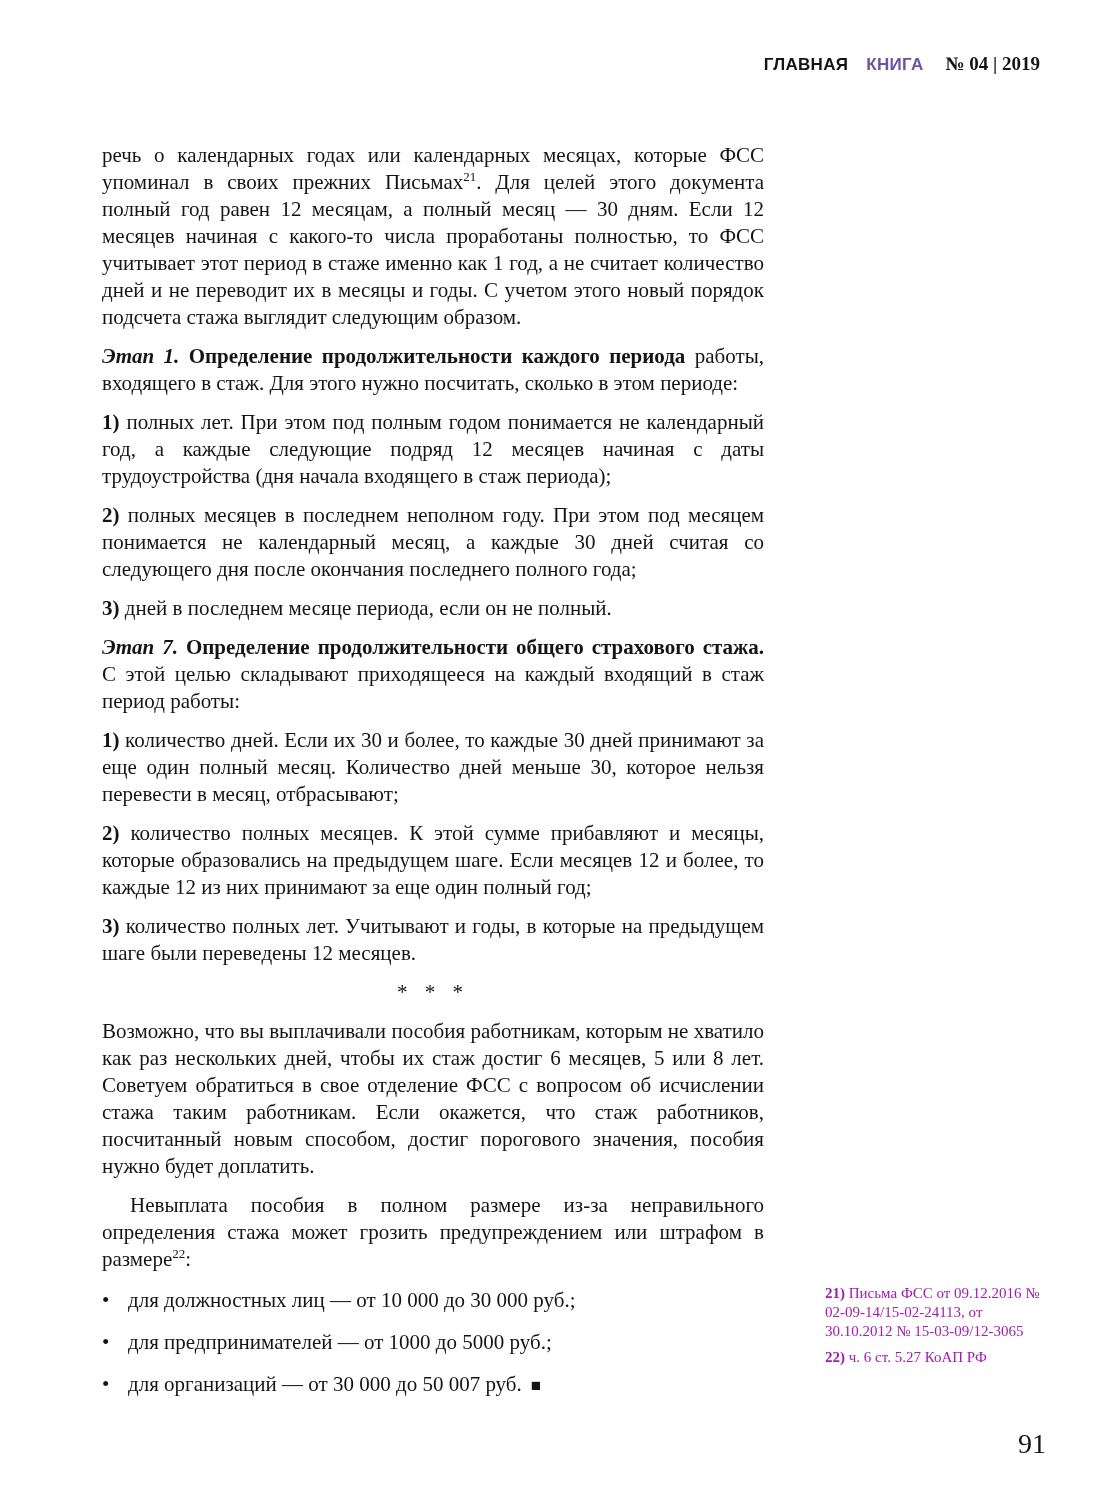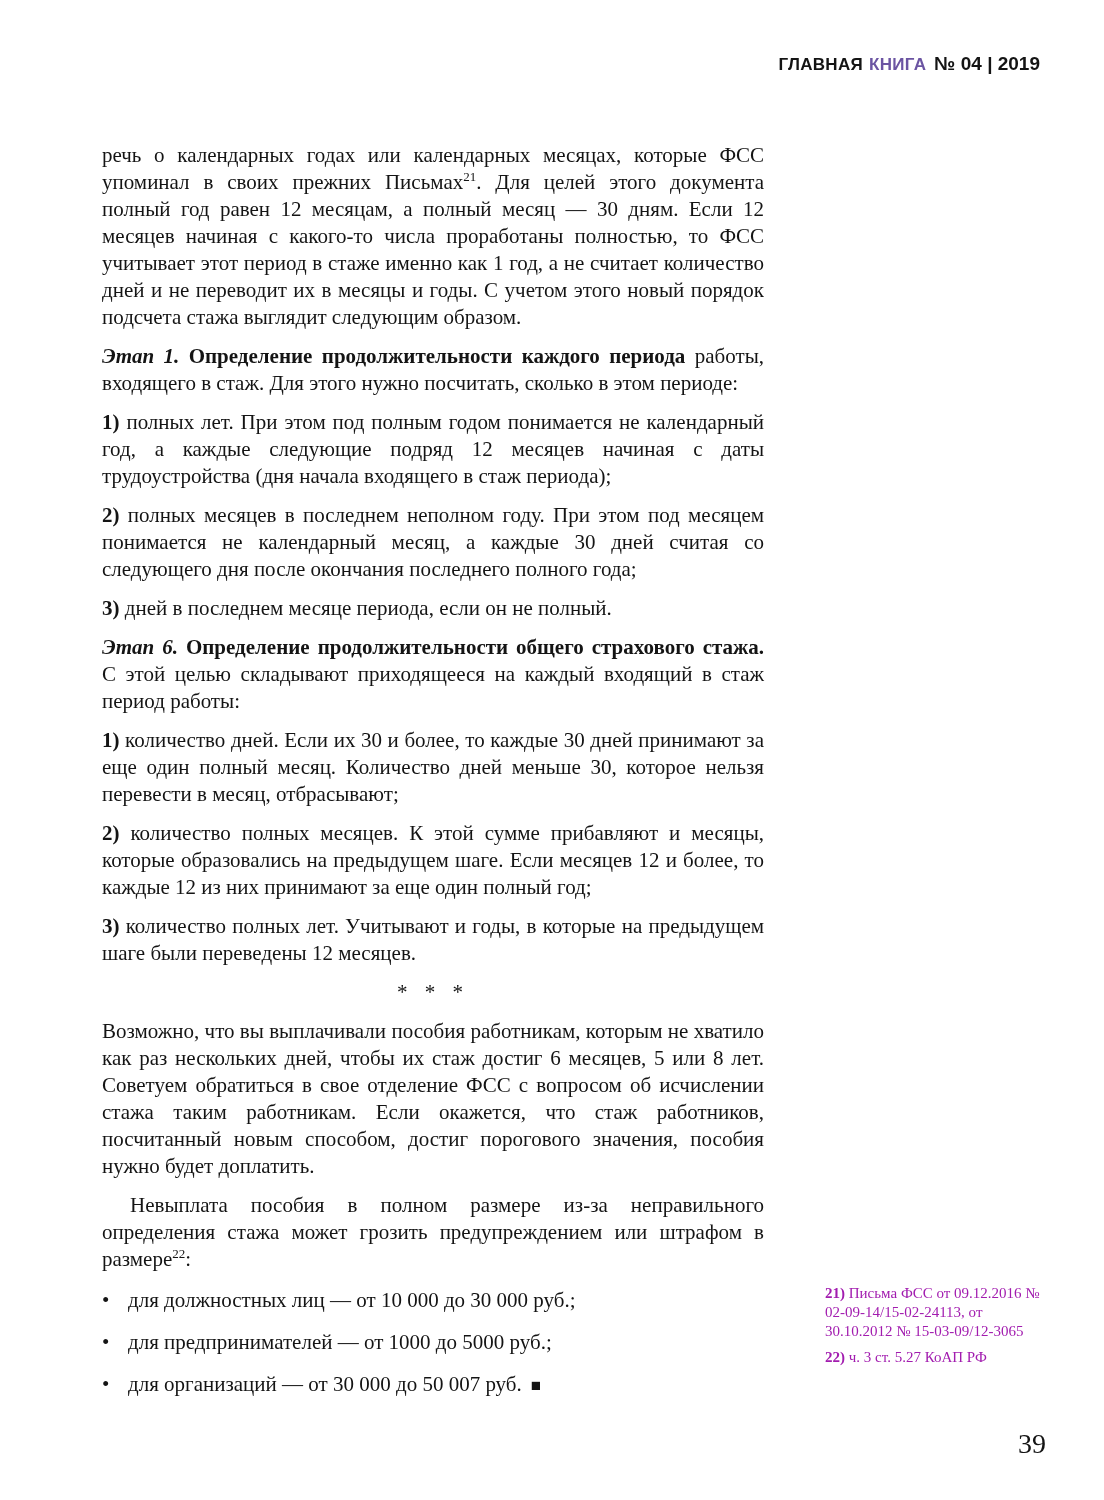--- a/index.html
+++ b/index.html
@@ -28,26 +28,26 @@
     align-items: baseline;
     white-space: nowrap;
   }
   .brand {
     font-family: "Liberation Sans", "DejaVu Sans", sans-serif;
     font-weight: bold;
     font-size: 17px;
     letter-spacing: 0.3px;
     color: #141414;
   }
-  .brand-second { color: #6b54a2; margin-left: 6px; }
+  .brand-second { color: #6b54a2; margin-left: 18px; }
   .issue {
-    font-family: Liberation Sans, sans-serif;
+    font-family: Liberation Serif, serif;
     font-weight: bold;
     font-size: 19px;
-    margin-left: 8px;
+    margin-left: 22px;
     color: #141414;
   }
 
   
   .main-col {
     position: absolute;
     left: 90px;
     top: 130px;
     width: 686px;
     font-size: 21px;
@@ -120,39 +120,39 @@
 
   <div class="main-col">
 
     <p><span>речь о календарных годах или календарных месяцах, которые ФСС упоминал в своих прежних Письмах</span><sup class="fn-ref">21</sup><span>. Для целей этого документа полный год равен 12 месяцам, а полный месяц — 30 дням. Если 12 месяцев начиная с какого-то числа проработаны полностью, то ФСС учитывает этот период в стаже именно как 1 год, а не считает количество дней и не переводит их в месяцы и годы. С учетом этого новый порядок подсчета стажа выглядит следующим образом.</span></p>
 
     <p class="stage"><span class="stage-label">Этап 1.</span><span class="stage-title"> Определение продолжительности каждого периода</span><span> работы, входящего в стаж. Для этого нужно посчитать, сколько в этом периоде:</span></p>
     <p><span class="item-num">1)</span><span> полных лет. При этом под полным годом понимается не календарный год, а каждые следующие подряд 12 месяцев начиная с даты трудоустройства (дня начала входящего в стаж периода);</span></p>
     <p><span class="item-num">2)</span><span> полных месяцев в последнем неполном году. При этом под месяцем понимается не календарный месяц, а каждые 30 дней считая со следующего дня после окончания последнего полного года;</span></p>
     <p><span class="item-num">3)</span><span> дней в последнем месяце периода, если он не полный.</span></p>
 
-    <p class="stage"><span class="stage-label">Этап 6.</span><span class="stage-title"> Определение продолжительности общего страхового стажа.</span><span> С этой целью складывают приходящееся на каждый входящий в стаж период работы:</span></p>
+    <p class="stage"><span class="stage-label">Этап 7.</span><span class="stage-title"> Определение продолжительности общего страхового стажа.</span><span> С этой целью складывают приходящееся на каждый входящий в стаж период работы:</span></p>
     <p><span class="item-num">1)</span><span> количество дней. Если их 30 и более, то каждые 30 дней принимают за еще один полный месяц. Количество дней меньше 30, которое нельзя перевести в месяц, отбрасывают;</span></p>
     <p><span class="item-num">2)</span><span> количество полных месяцев. К этой сумме прибавляют и месяцы, которые образовались на предыдущем шаге. Если месяцев 12 и более, то каждые 12 из них принимают за еще один полный год;</span></p>
     <p><span class="item-num">3)</span><span> количество полных лет. Учитывают и годы, в которые на предыдущем шаге были переведены 12 месяцев.</span></p>
 
     <p class="separator">* * *</p>
 
     <p class="conclusion">Возможно, что вы выплачивали пособия работникам, которым не хватило как раз нескольких дней, чтобы их стаж достиг 6 месяцев, 5 или 8 лет. Советуем обратиться в свое отделение ФСС с вопросом об исчислении стажа таким работникам. Если окажется, что стаж работников, посчитанный новым способом, достиг порогового значения, пособия нужно будет доплатить.</p>
 
     <p class="penalty-par"><span>Невыплата пособия в полном размере из-за неправильного определения стажа может грозить предупреждением или штрафом в размере</span><sup class="fn-ref">22</sup><span>:</span></p>
 
     <div class="bullet-list">
       <p class="bullet-line"><span class="bullet-marker">•</span><span>для должностных лиц — от 10 000 до 30 000 руб.;</span></p>
       <p class="bullet-line"><span class="bullet-marker">•</span><span>для предпринимателей — от 1000 до 5000 руб.;</span></p>
       <p class="bullet-line"><span class="bullet-marker">•</span><span>для организаций — от 30 000 до 50 007 руб.</span><span class="end-mark">■</span></p>
     </div>
 
   </div>
 
   <div class="footnotes">
     <p class="footnote"><span class="fn-num">21)</span><span> Письма ФСС от 09.12.2016 № 02-09-14/15-02-24113, от 30.10.2012 № 15-03-09/12-3065</span></p>
-    <p class="footnote"><span class="fn-num">22)</span><span> ч. 3 ст. 5.27 КоАП РФ</span></p>
+    <p class="footnote"><span class="fn-num">22)</span><span> ч. 6 ст. 5.27 КоАП РФ</span></p>
   </div>
 
-  <div class="folio">39</div>
+  <div class="folio">91</div>
 
 </div>
 
 </body></html>

